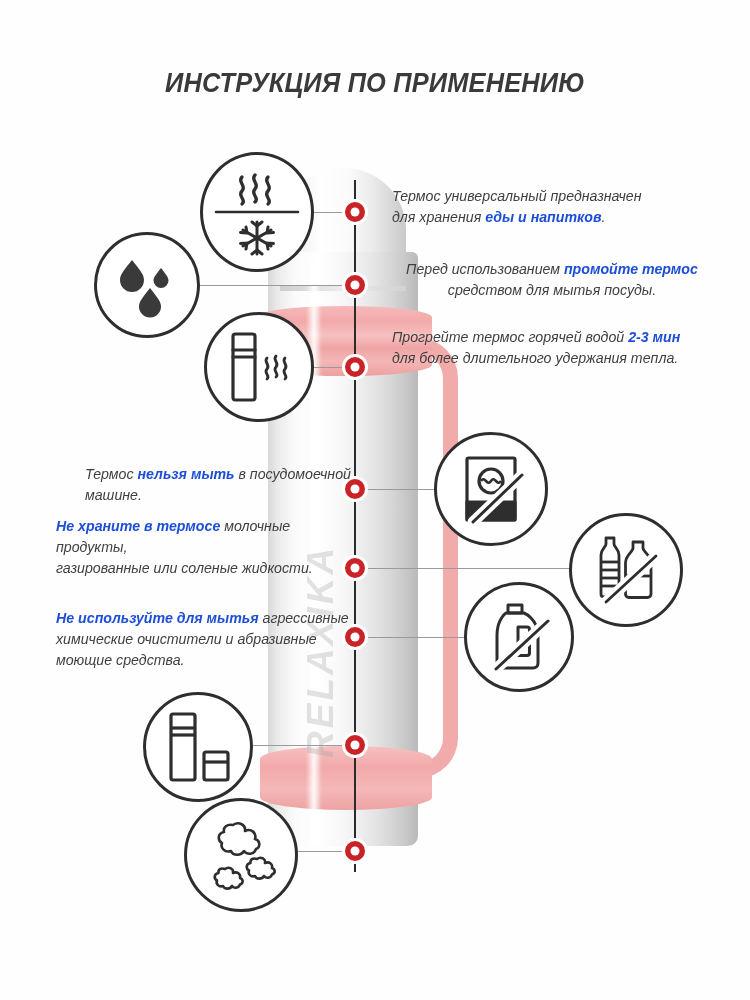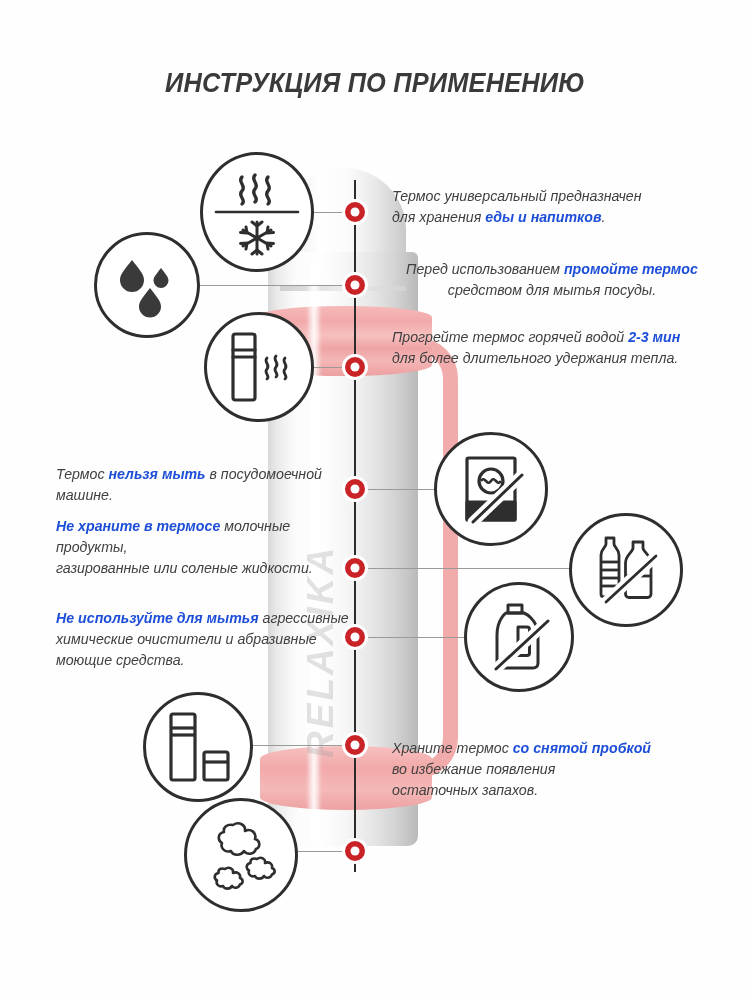--- a/index.html
+++ b/index.html
@@ -210,28 +210,23 @@
   <div class="txt right" style="top:259px;text-align:center;">
     <span>Перед использованием </span><b>промойте термос</b><br>
     <span>средством для мытья посуды.</span>
   </div>
 
   <div class="txt right" style="top:327px; width:300px;">
     <span>Прогрейте термос горячей водой </span><b>2-3 мин</b><br>
     <span>для более длительного удержания тепла.</span>
   </div>
 
-  <div class="txt right" style="top:738px;">
-    <span>Храните термос </span><b>со снятой пробкой</b><br>
-    <span>во избежание появления</span><br>
-    <span>остаточных запахов.</span>
-  </div>
-
-
-  <div class="txt left" style="top:464px;">
+
+
+  <div class="txt left" style="top:464px;margin-left:29px;">
     <span>Термос </span><b>нельзя мыть</b><span> в посудомоечной</span><br>
     <span>машине.</span>
   </div>
 
   <div class="txt left" style="top:516px;">
     <b>Не храните в термосе</b><span> молочные продукты,</span><br>
     <span>газированные или соленые жидкости.</span>
   </div>
 
   <div class="txt left" style="top:608px;">

